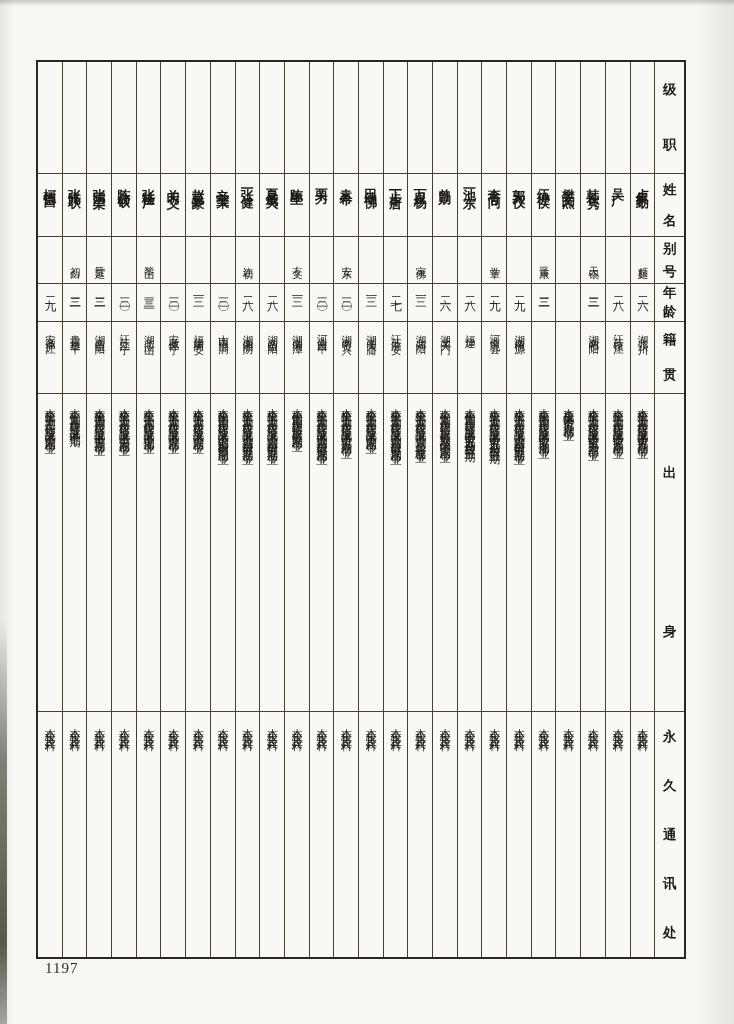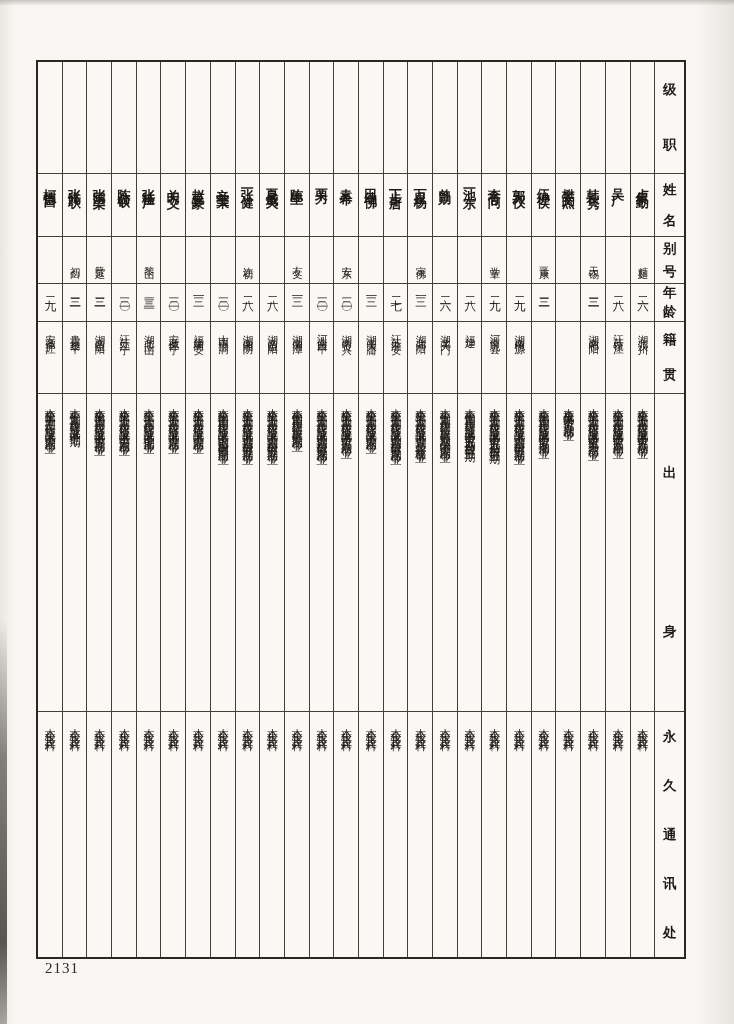--- a/index.html
+++ b/index.html
@@ -666,16 +666,16 @@
             <span>永</span>
             <span>久</span>
             <span>通</span>
             <span>讯</span>
             <span>处</span>
           </div>
       </div>
     </div>
   </div>
 
-  <div class="page-number">2131</div>
+  <div class="page-number">1197</div>
 
   <div class="scan-edge-left"></div>
 </div>
 
 </body></html>

